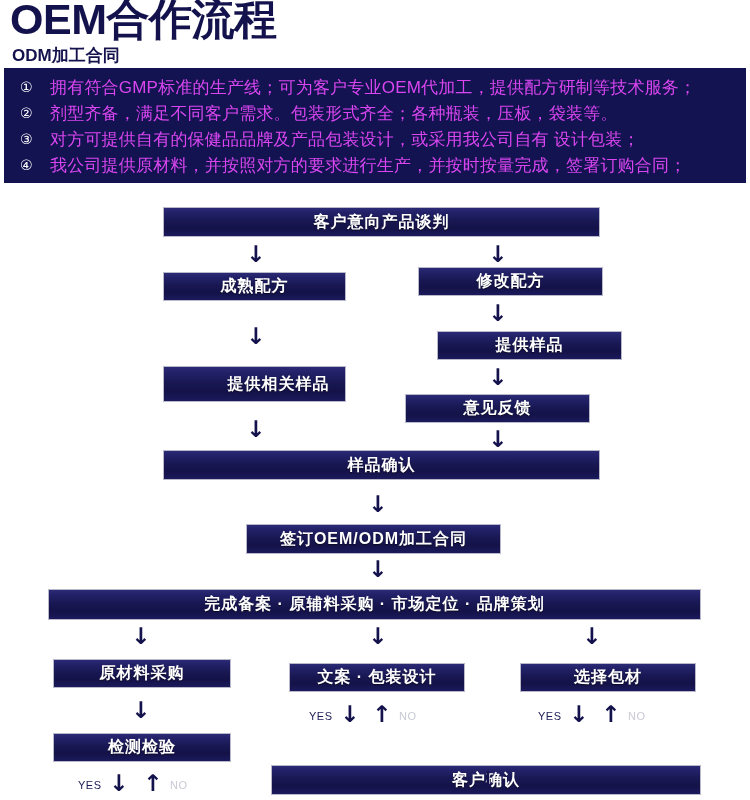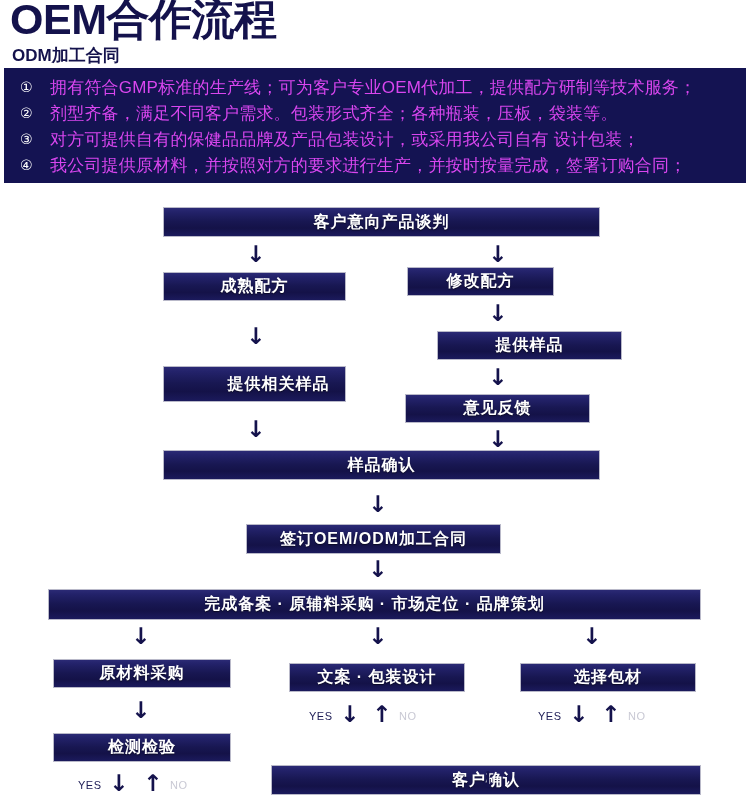--- a/index.html
+++ b/index.html
@@ -161,21 +161,21 @@
 
 <div id="flow-area">
 
   <div class="fbox" style="left:163px; top:207px; width:437px; height:30px;">客户意向产品谈判</div>
 
   <div class="arrow" style="left:244px; top:243px; width:24px;">↓</div>
   <div class="arrow" style="left:486px; top:243px; width:24px;">↓</div>
 
   <div class="fbox" style="left:163px; top:272px; width:183px; height:29px;">成熟配方</div>
 
-  <div class="fbox" style="left:407px; top:267px; width:147px; height:29px;">修改配方</div>
+  <div class="fbox" style="left:418px; top:267px; width:185px; height:29px;">修改配方</div>
 
   <div class="arrow" style="left:244px; top:325px; width:24px;">↓</div>
 
   <div class="arrow" style="left:486px; top:302px; width:24px;">↓</div>
 
   <div class="fbox" style="left:405px; top:331px; width:185px; height:29px;margin-left:32px;">提供样品</div>
 
   <div class="arrow" style="left:486px; top:366px; width:24px;">↓</div>
 
   <div class="fbox" style="left:163px; top:366px; width:183px; height:36px;padding-left:48px;">提供相关样品</div>

